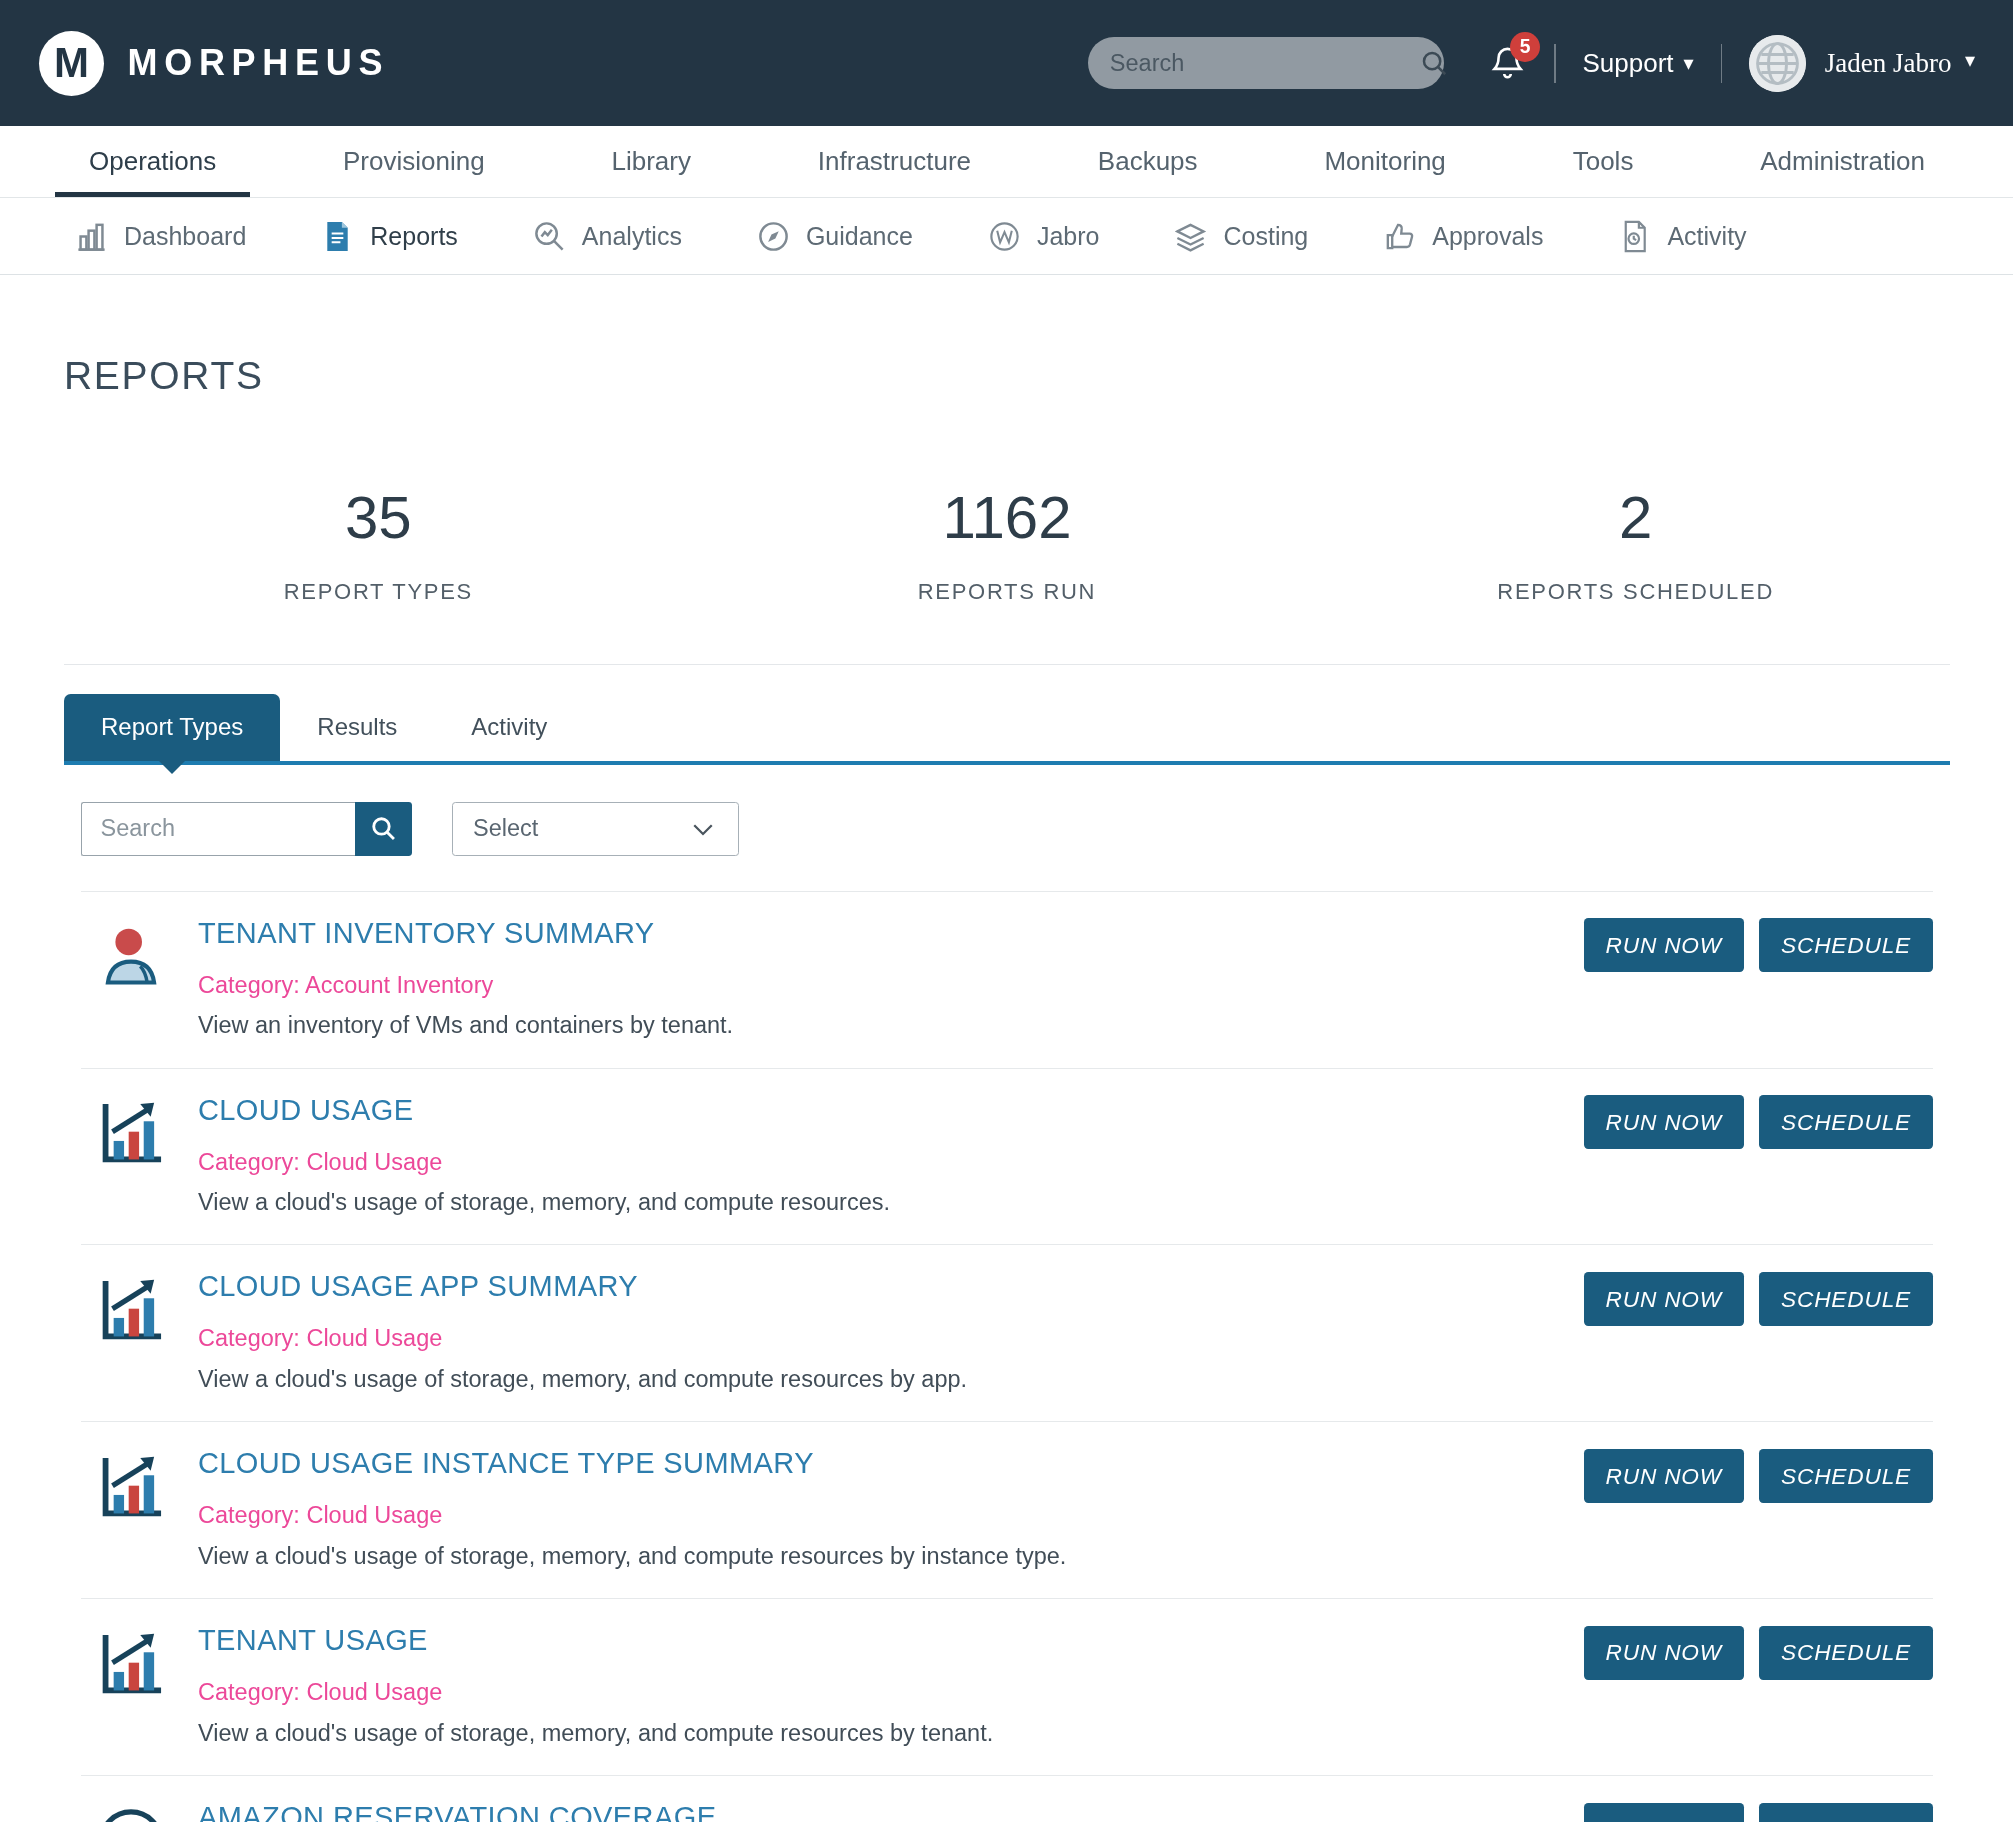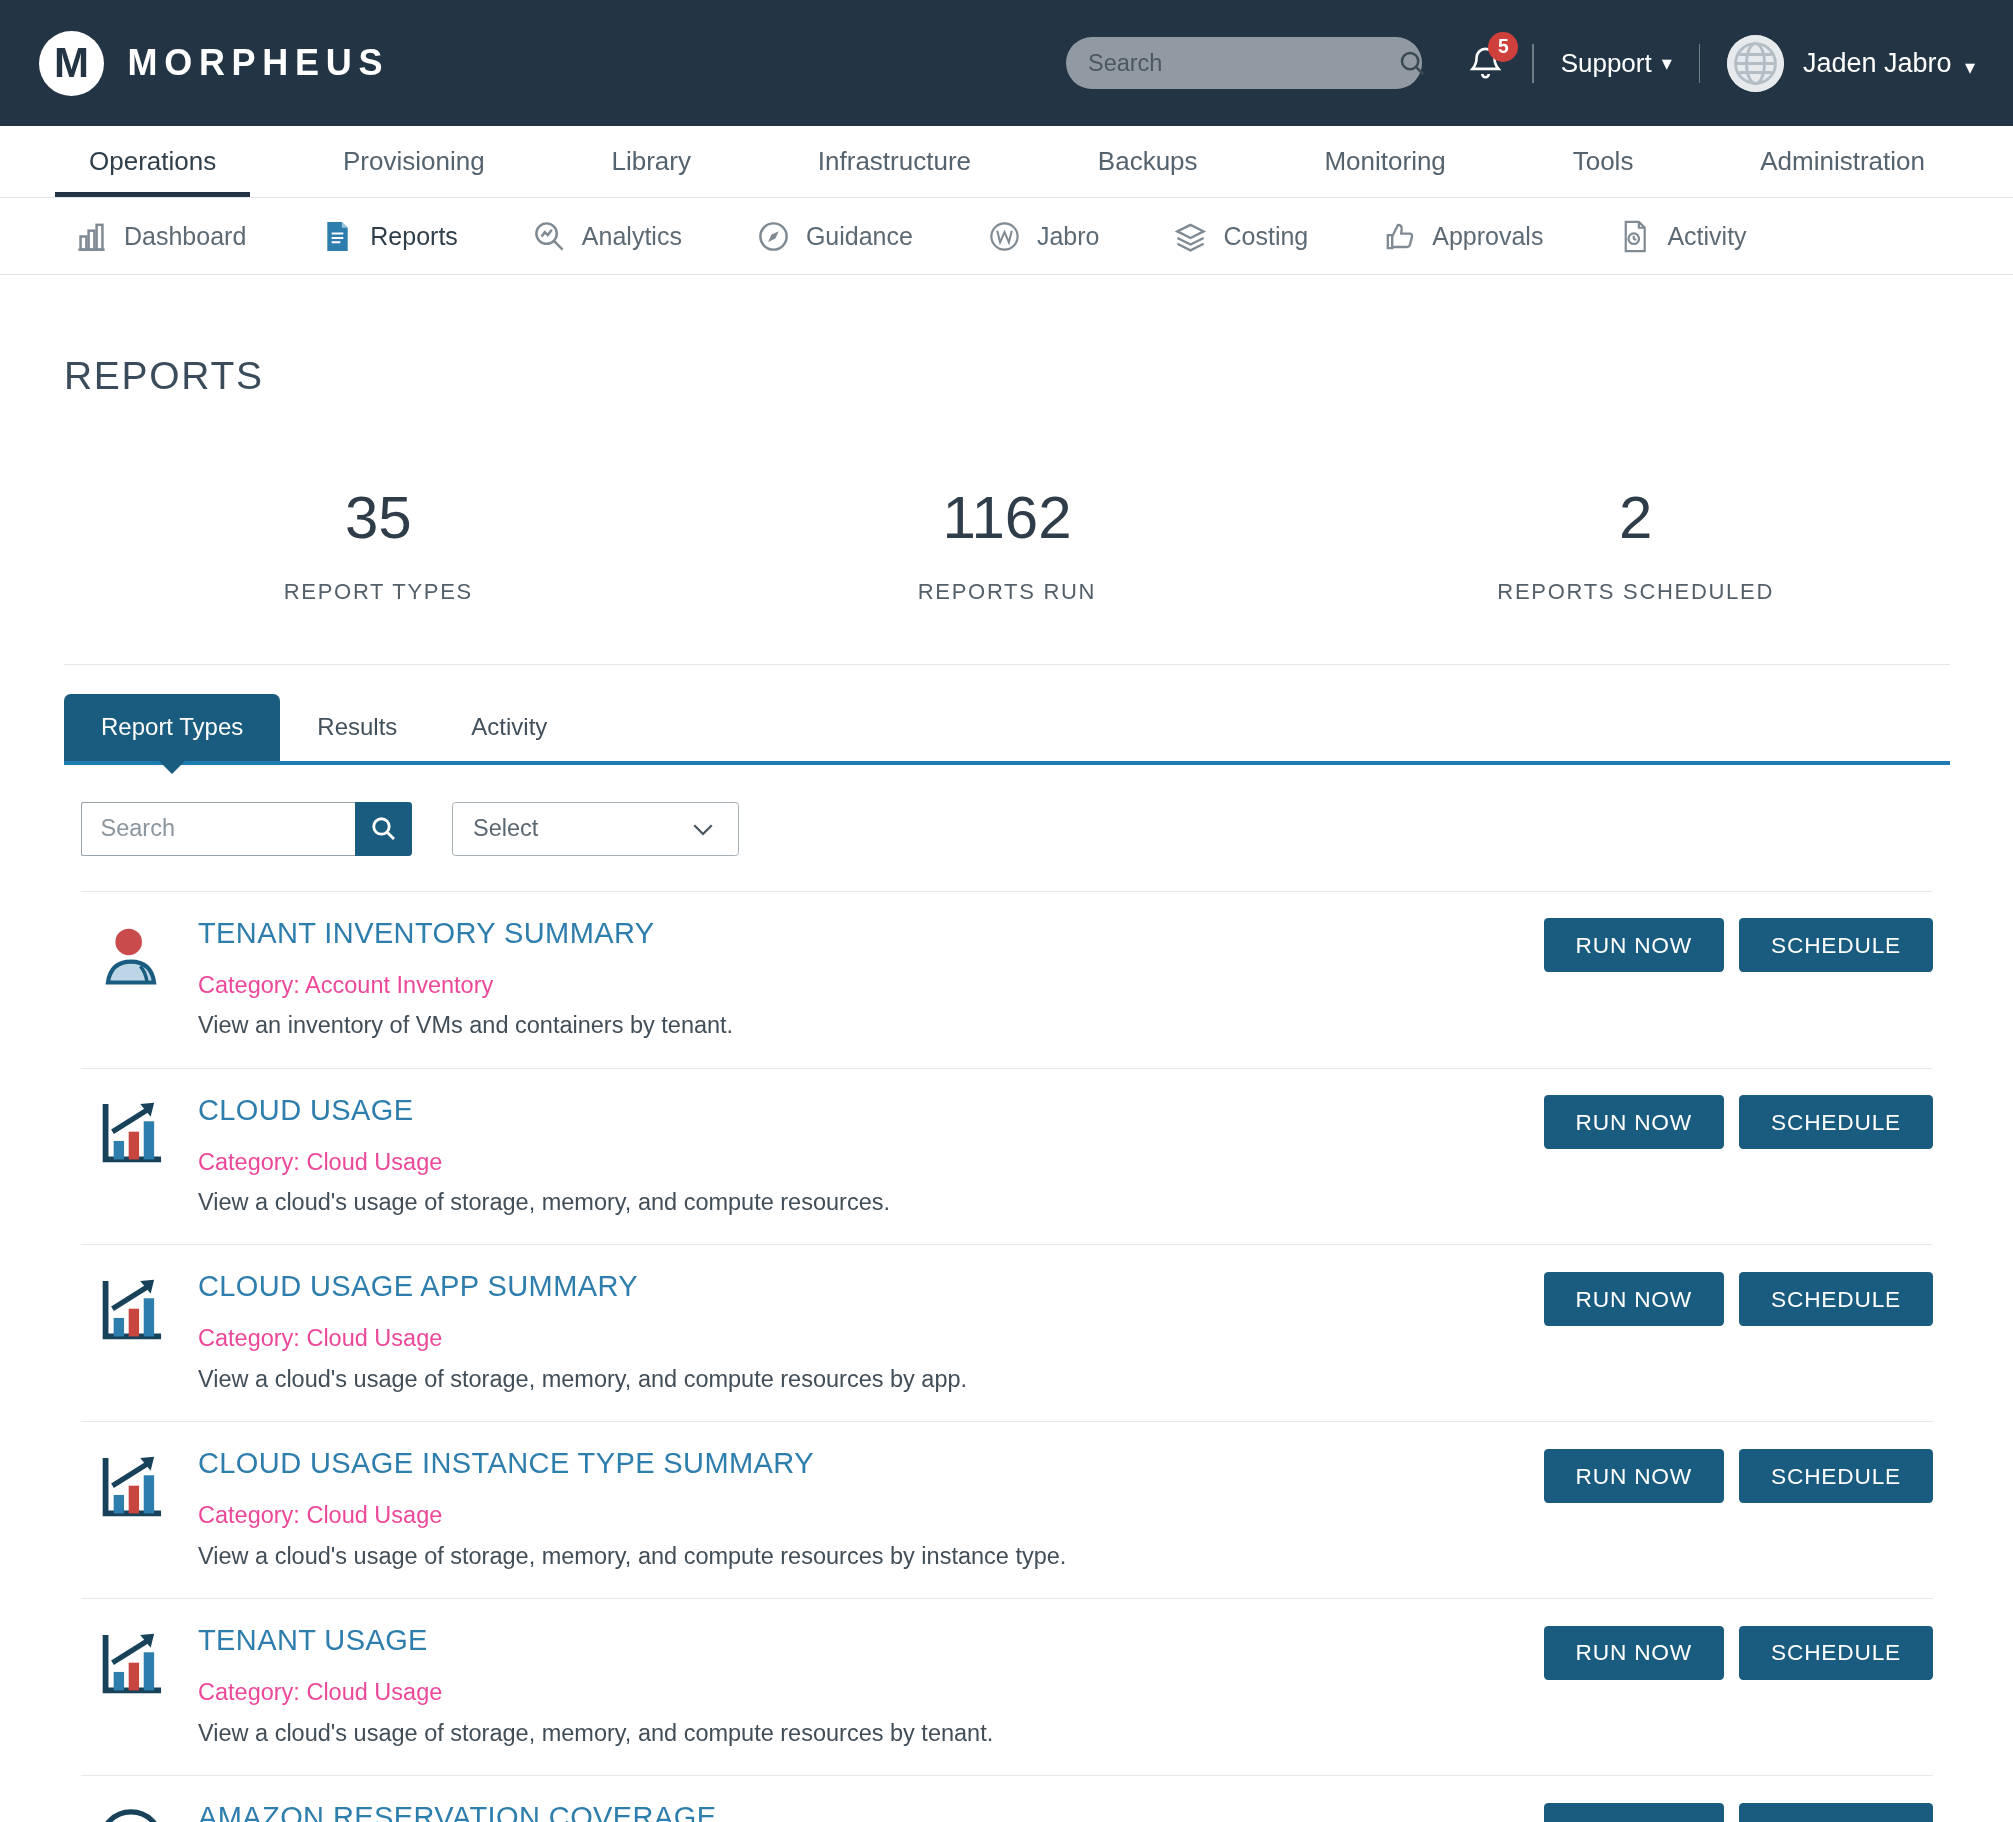--- a/index.html
+++ b/index.html
@@ -16,21 +16,21 @@
   .search-pill input::placeholder { color: #3f4d58; opacity: .85; }
   .search-pill .mag svg { width: 30px; height: 30px; display: block; }
   .bell-wrap { margin-left: 44px; position: relative; cursor: pointer; }
   .bell-wrap svg { width: 39px; height: 39px; display: block; }
   .badge { position: absolute; top: -11.7px; right: -13.4px; min-width: 30px; height: 30px; padding: 0 6.7px; border-radius: 15px; background: #cf3f3b; color: #fff; font-size: 19.3px; font-weight: bold; display: flex; align-items: center; justify-content: center; }
   .hdr-divider { width: 1.7px; height: 39px; background: rgba(255,255,255,0.35); margin: 0 27px; }
   .support { color: #ffffff; font-size: 26px; display: flex; align-items: center; gap: 10px; cursor: pointer; }
   .caret { font-size: 20px; color: #ffffff; }
   .avatar { width: 57px; height: 57px; border-radius: 50%; overflow: hidden; background: #e7eaec; flex: none; cursor: pointer; }
   .avatar svg { width: 57px; height: 57px; display: block; }
-  .user-name { color: #ffffff; font-size: 27px; margin-left: 18.5px; display: flex; align-items: flex-end; gap: 13.4px; cursor: pointer; }
+  .user-name { color: #ffffff; font-size: 27px; margin-left: 18.5px; display: flex; align-items: flex-start; gap: 13.4px; cursor: pointer; font-family: Liberation Serif, serif; }
 
   
   .main-nav { height: 72px; background: #ffffff; display: flex; justify-content: space-between; padding: 0 55px; border-bottom: 0.8px solid #e2e6e8; }
   .main-nav-item { display: flex; align-items: center; padding: 0 34px; font-size: 26px; color: #55636e; cursor: pointer; border-top: 5.9px solid transparent; border-bottom: 5.9px solid transparent; white-space: nowrap; }
   .main-nav-item.active { color: #2e3e4a; border-bottom-color: #233544; }
 
   
   .sub-nav { height: 77px; background: #ffffff; display: flex; align-items: center; padding: 0 74px; gap: 74px; border-bottom: 0.8px solid #dde2e5; }
   .sub-nav-item { display: flex; align-items: center; gap: 15px; font-size: 25px; color: #5d6a74; cursor: pointer; white-space: nowrap; }
   .sub-nav-item .icon svg { width: 35px; height: 35px; display: block; }
@@ -64,21 +64,21 @@
 
   .report-list { margin: 35px 17px 0 17px; }
   .report-row { display: flex; align-items: flex-start; padding: 25px 0 28.5px 0; border-top: 0.8px solid #e6e9eb; }
   .report-icon { width: 117px; flex: none; padding-top: 3.4px; }
   .report-icon svg { width: 74px; height: 74px; display: block; margin-left: 13.4px; }
   .report-main { flex: 1; padding-right: 34px; }
   .report-title { display: inline-block; font-size: 29px; color: #2d7dad; letter-spacing: 0.4px; text-decoration: none; cursor: pointer; }
   .report-category { margin-top: 22px; font-size: 23.5px; color: #ec4899; }
   .report-desc { margin-top: 13.4px; font-size: 23.5px; color: #414d57; }
   .report-actions { display: flex; gap: 15px; flex: none; padding-top: 1.7px; }
-  .btn { height: 54px; padding: 0 32px; background: #1a5c7f; color: #ffffff; border: none; border-radius: 4.2px; font-size: 22.7px; letter-spacing: 0.8px; cursor: pointer; font-family: inherit; white-space: nowrap; }
+  .btn { height: 54px; padding: 0 22px; background: #1a5c7f; color: #ffffff; border: none; border-radius: 4.2px; font-size: 22.7px; letter-spacing: 0.8px; cursor: pointer; font-family: inherit; white-space: nowrap; font-style: italic; }
 </style>
 </head>
 <body>
 
 <div class="header">
   <div class="logo-circle">M</div>
   <div class="brand">MORPHEUS</div>
   <div class="header-spacer"></div>
 
   <div class="search-pill">

